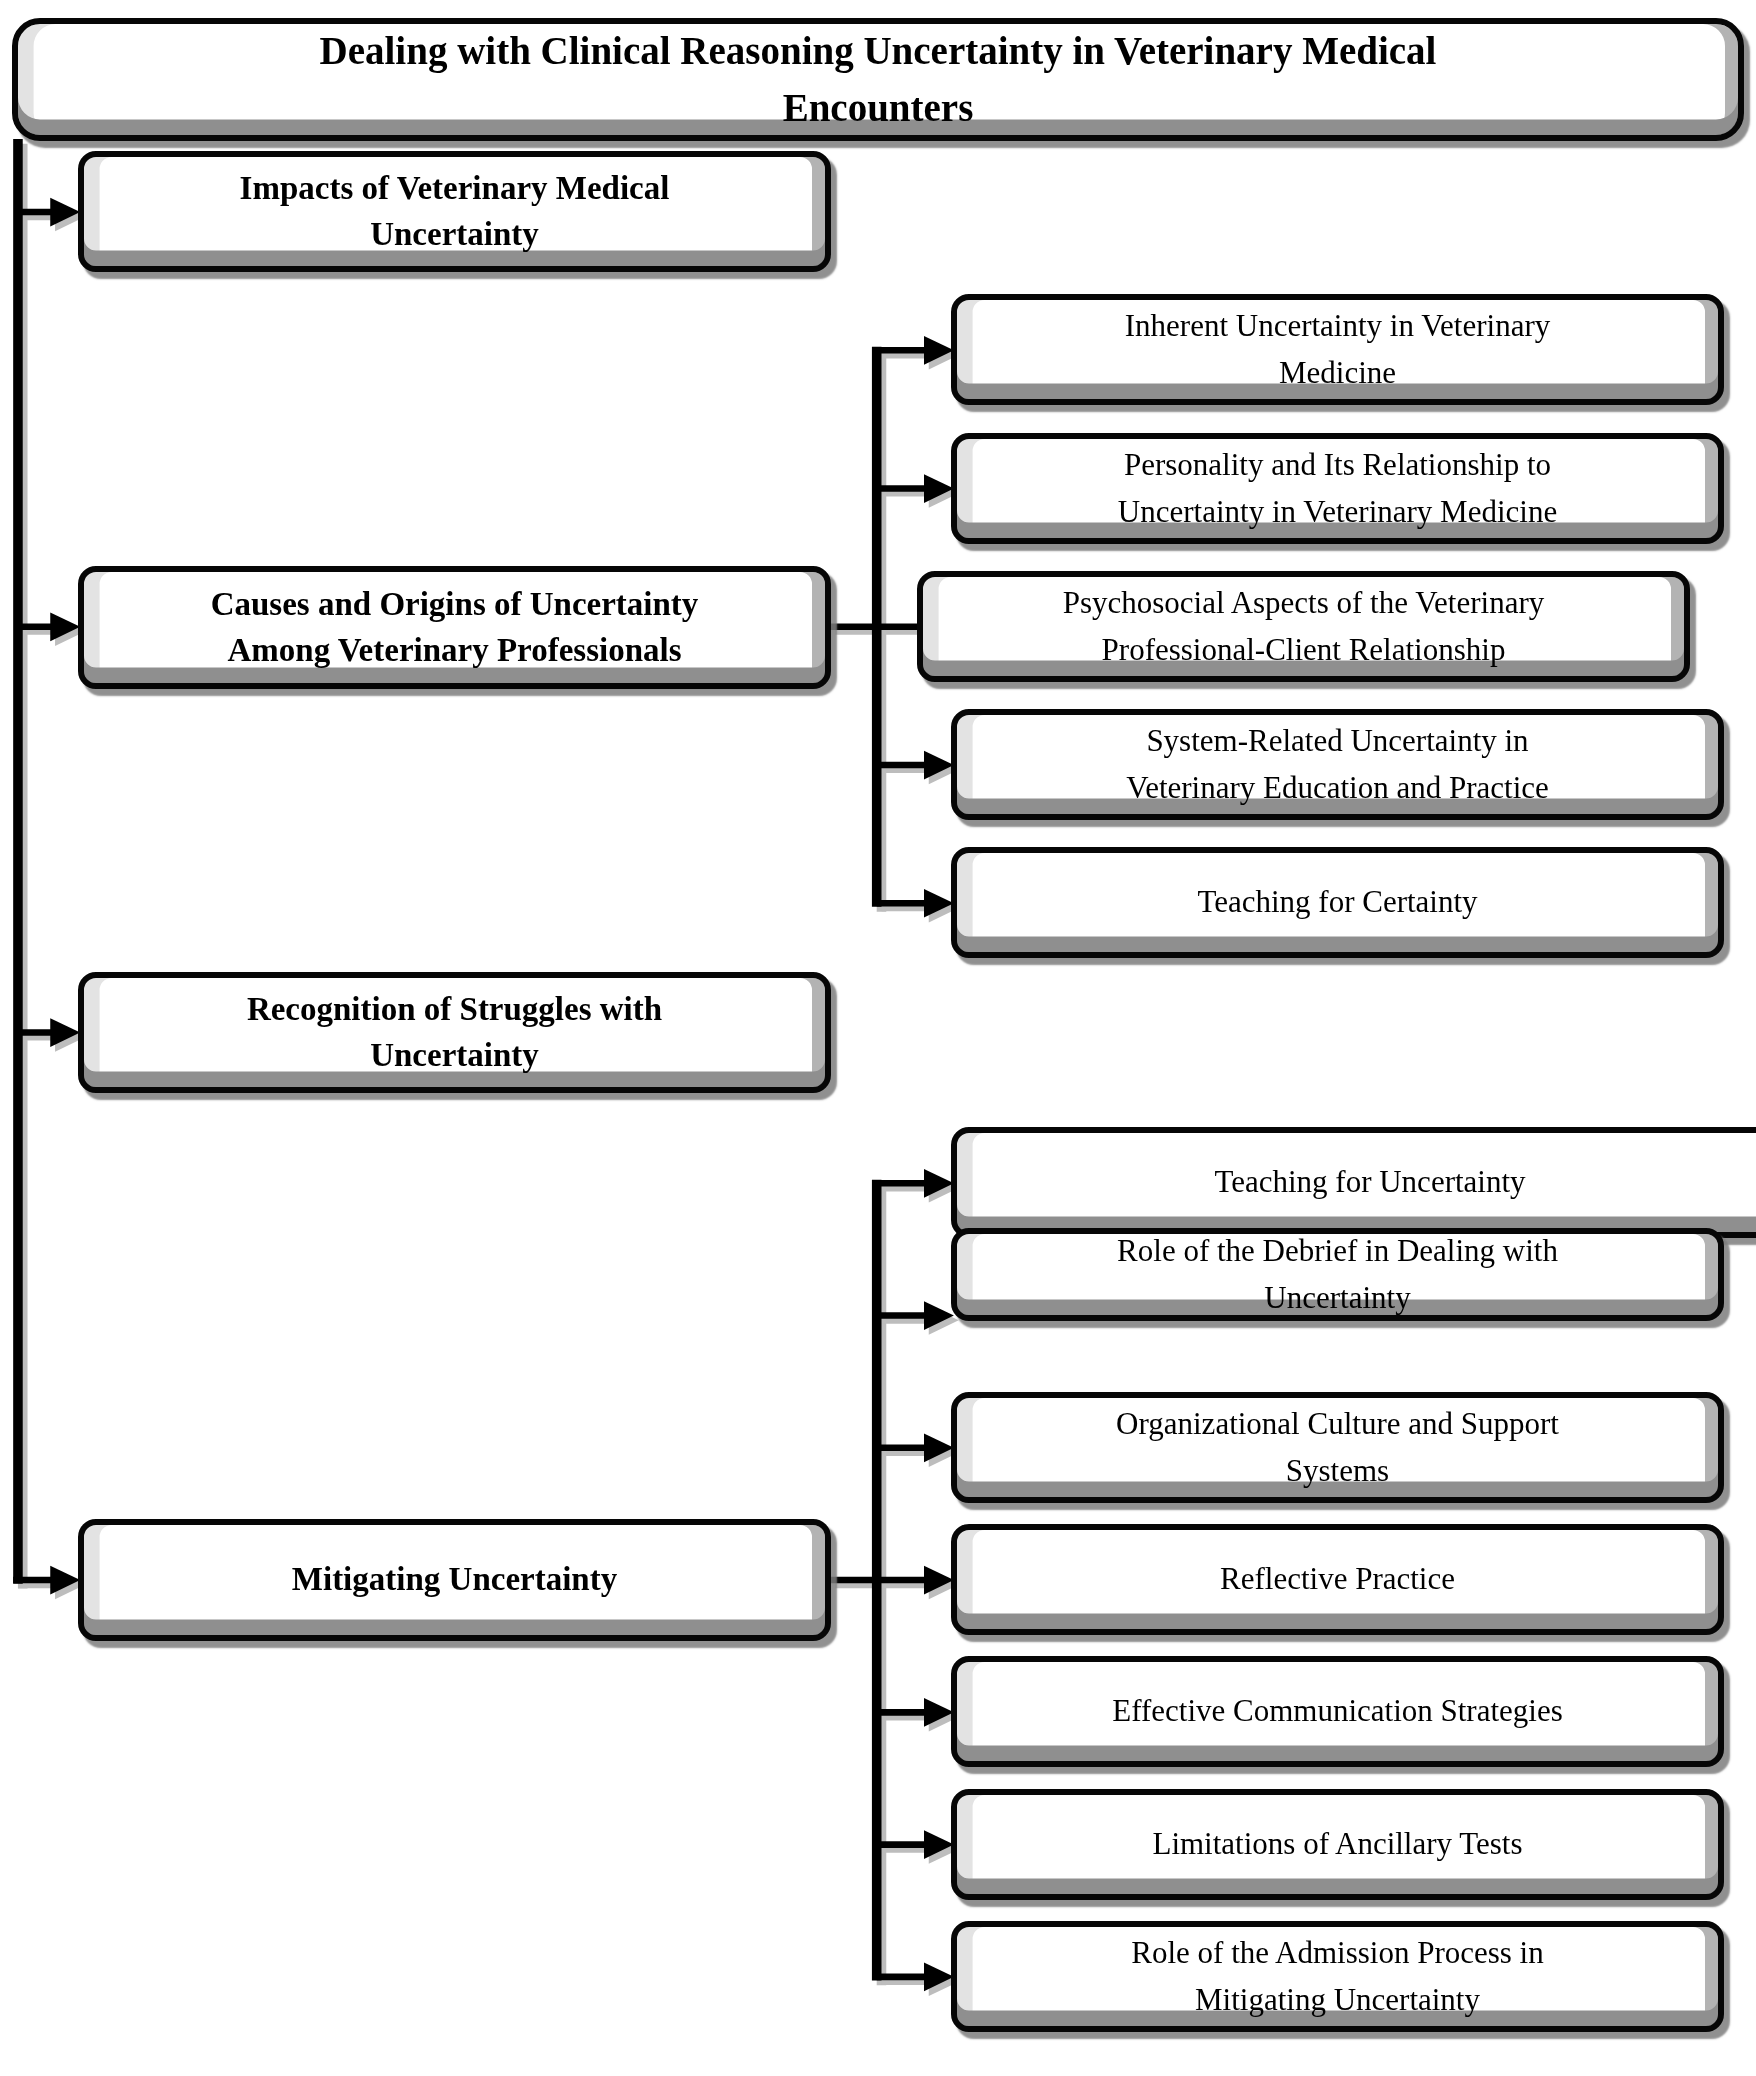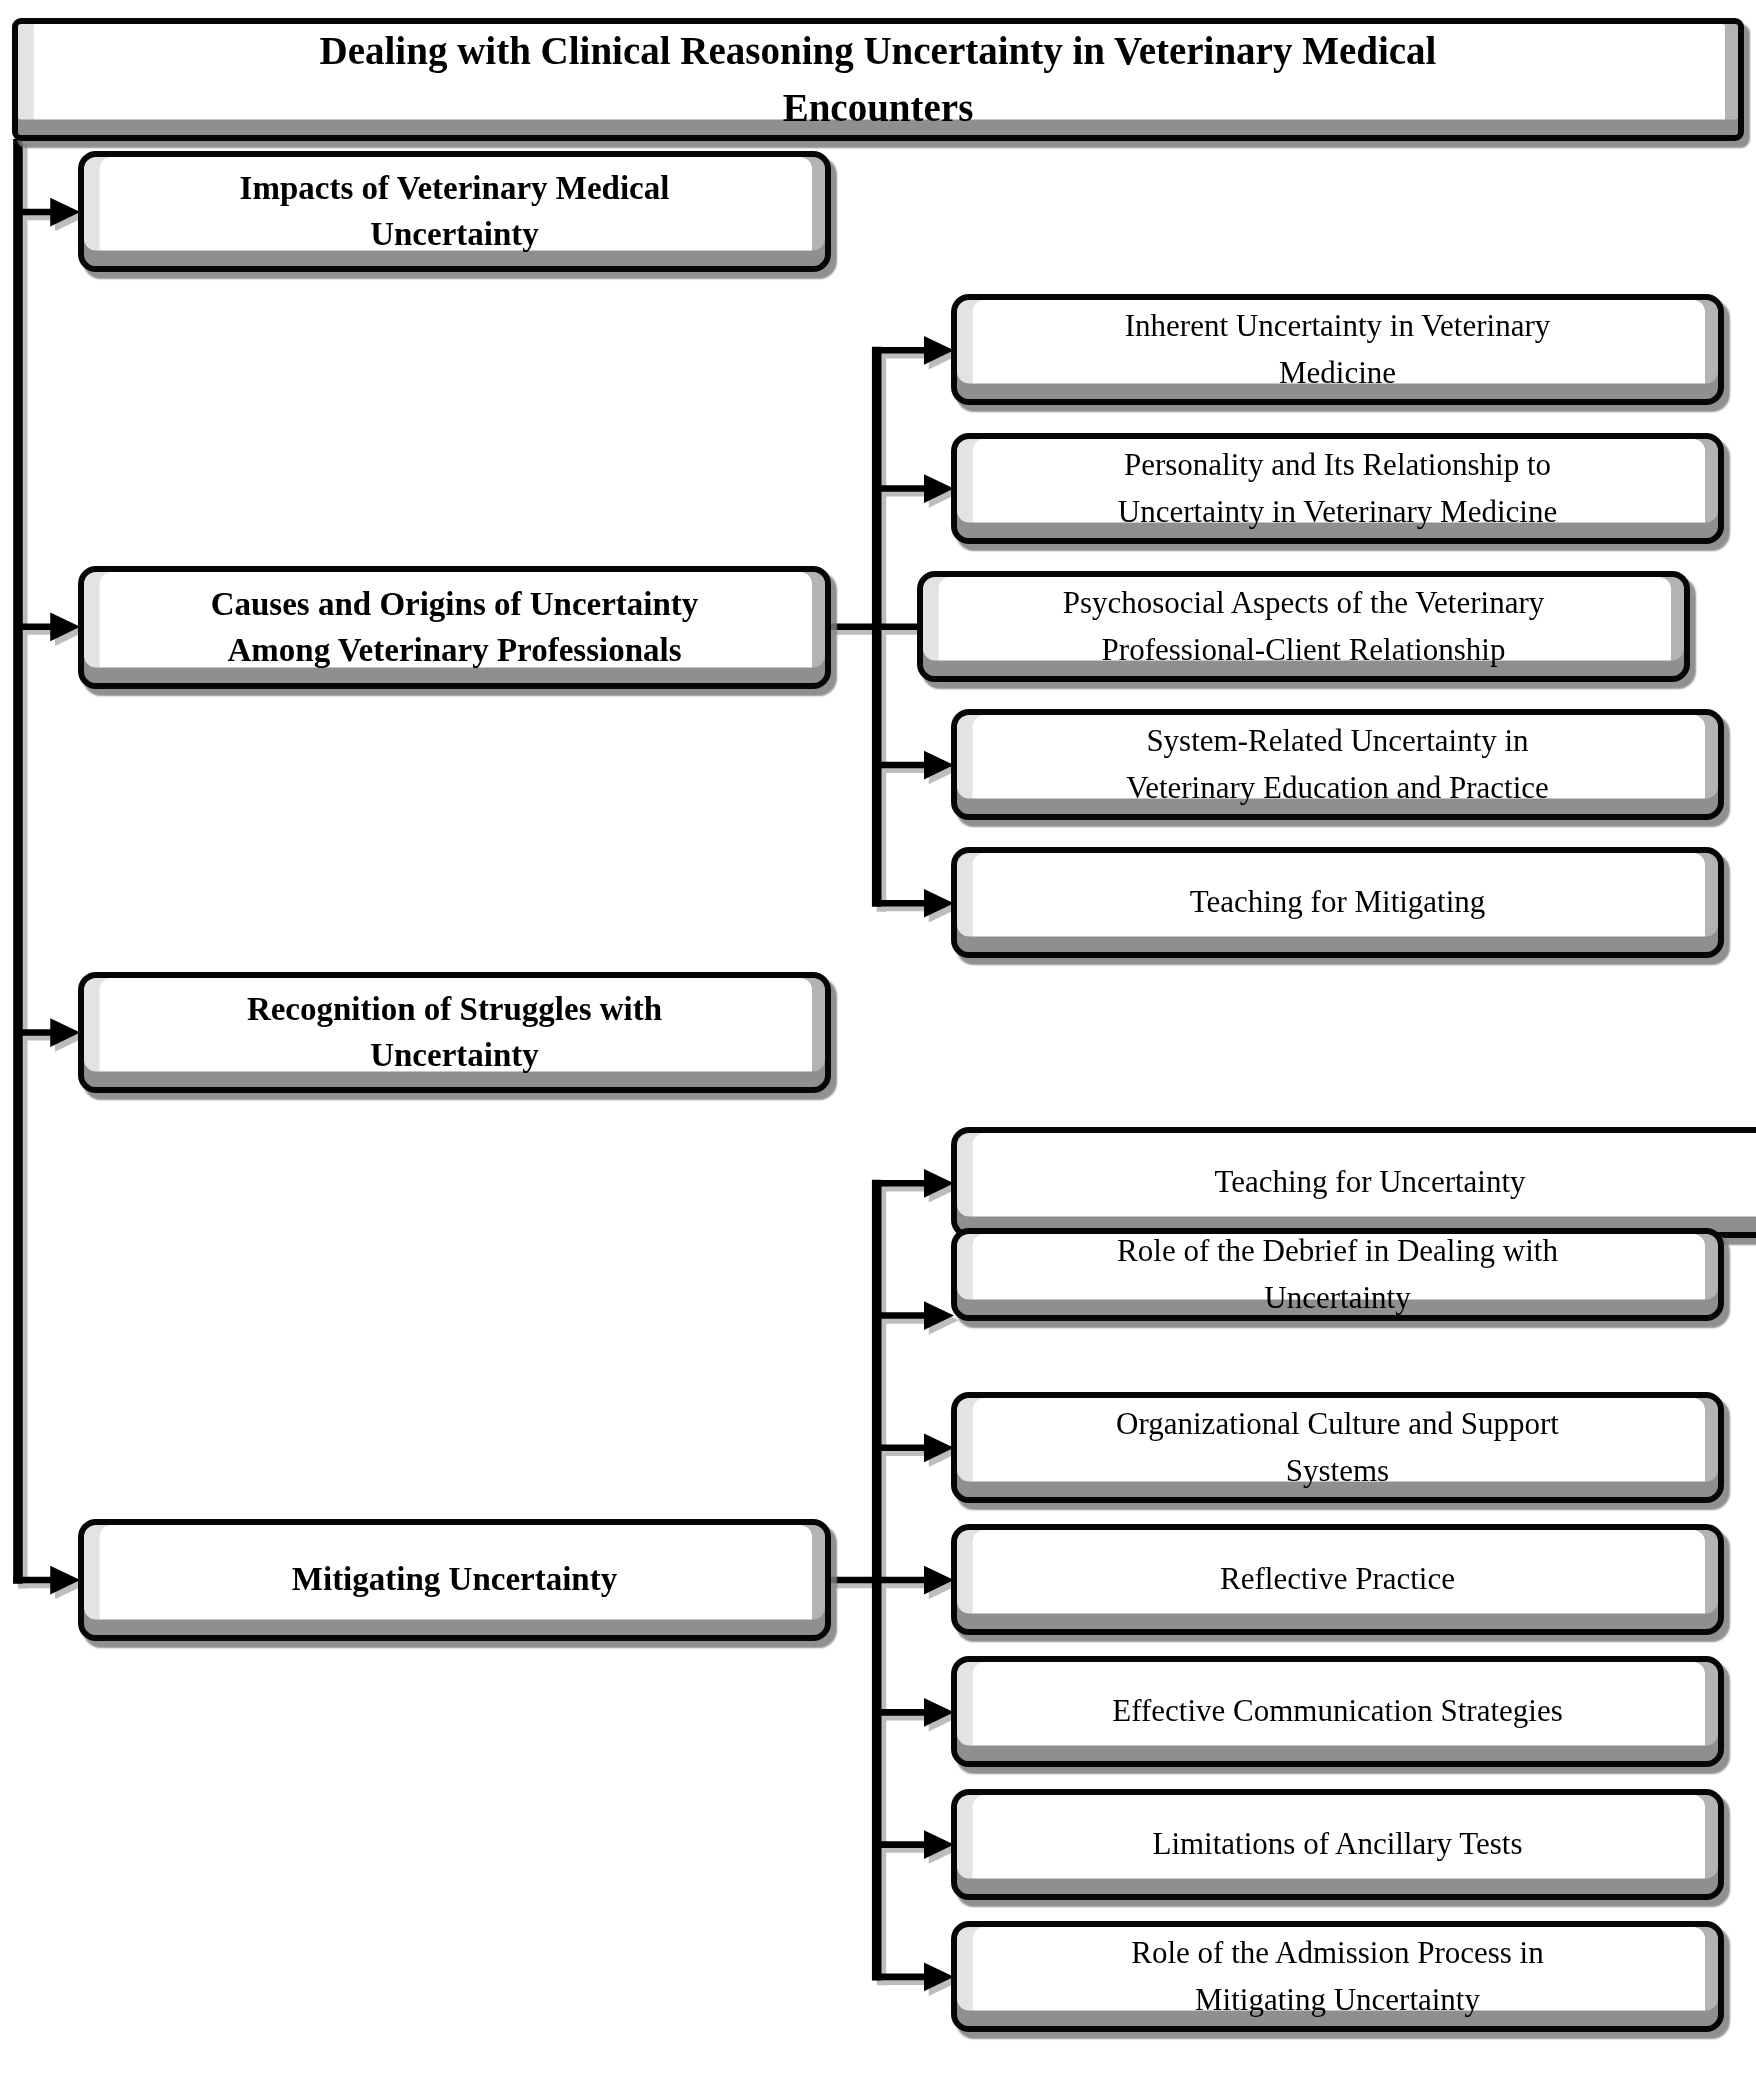--- a/index.html
+++ b/index.html
@@ -24,21 +24,21 @@
       inset -13px 0 0 #b3b3b3,
       5.4px 6.6px 1.8px rgba(125,125,125,0.85);
     display:flex;align-items:center;justify-content:center;
     text-align:center;
   }
   .node .label{
     white-space:pre-line;
     padding:0 26px;
     line-height:1.38;
   }
-  .node.title-box{border-radius:9px;}
+  .node.title-box{border-radius:28px;}
   .node.title-box .label{font-size:39px;font-weight:700;line-height:1.45;}
   .node.main .label{font-size:33px;font-weight:700;}
   .node.sub .label{font-size:31px;font-weight:400;line-height:1.5;}
 </style>
 </head>
 <body>
 
 <div class="canvas">
 
   <svg class="connectors" viewBox="0 0 2936 3470" xmlns="http://www.w3.org/2000/svg">
@@ -122,21 +122,21 @@
   </div>
   <div class="node sub" style="left:917px;top:571px;width:773px;height:111px">
     <span class="label">Psychosocial Aspects of the Veterinary
 Professional-Client Relationship</span>
   </div>
   <div class="node sub" style="left:951px;top:709px;width:773px;height:111px">
     <span class="label">System-Related Uncertainty in
 Veterinary Education and Practice</span>
   </div>
   <div class="node sub" style="left:951px;top:847px;width:773px;height:111px">
-    <span class="label">Teaching for Mitigating</span>
+    <span class="label">Teaching for Certainty</span>
   </div>
 
   <div class="node sub" style="left:951px;top:1127px;width:838px;height:111px">
     <span class="label">Teaching for Uncertainty</span>
   </div>
   <div class="node sub" style="left:951px;top:1228px;width:773px;height:93px">
     <span class="label">Role of the Debrief in Dealing with
 Uncertainty</span>
   </div>
   <div class="node sub" style="left:951px;top:1392px;width:773px;height:111px">

